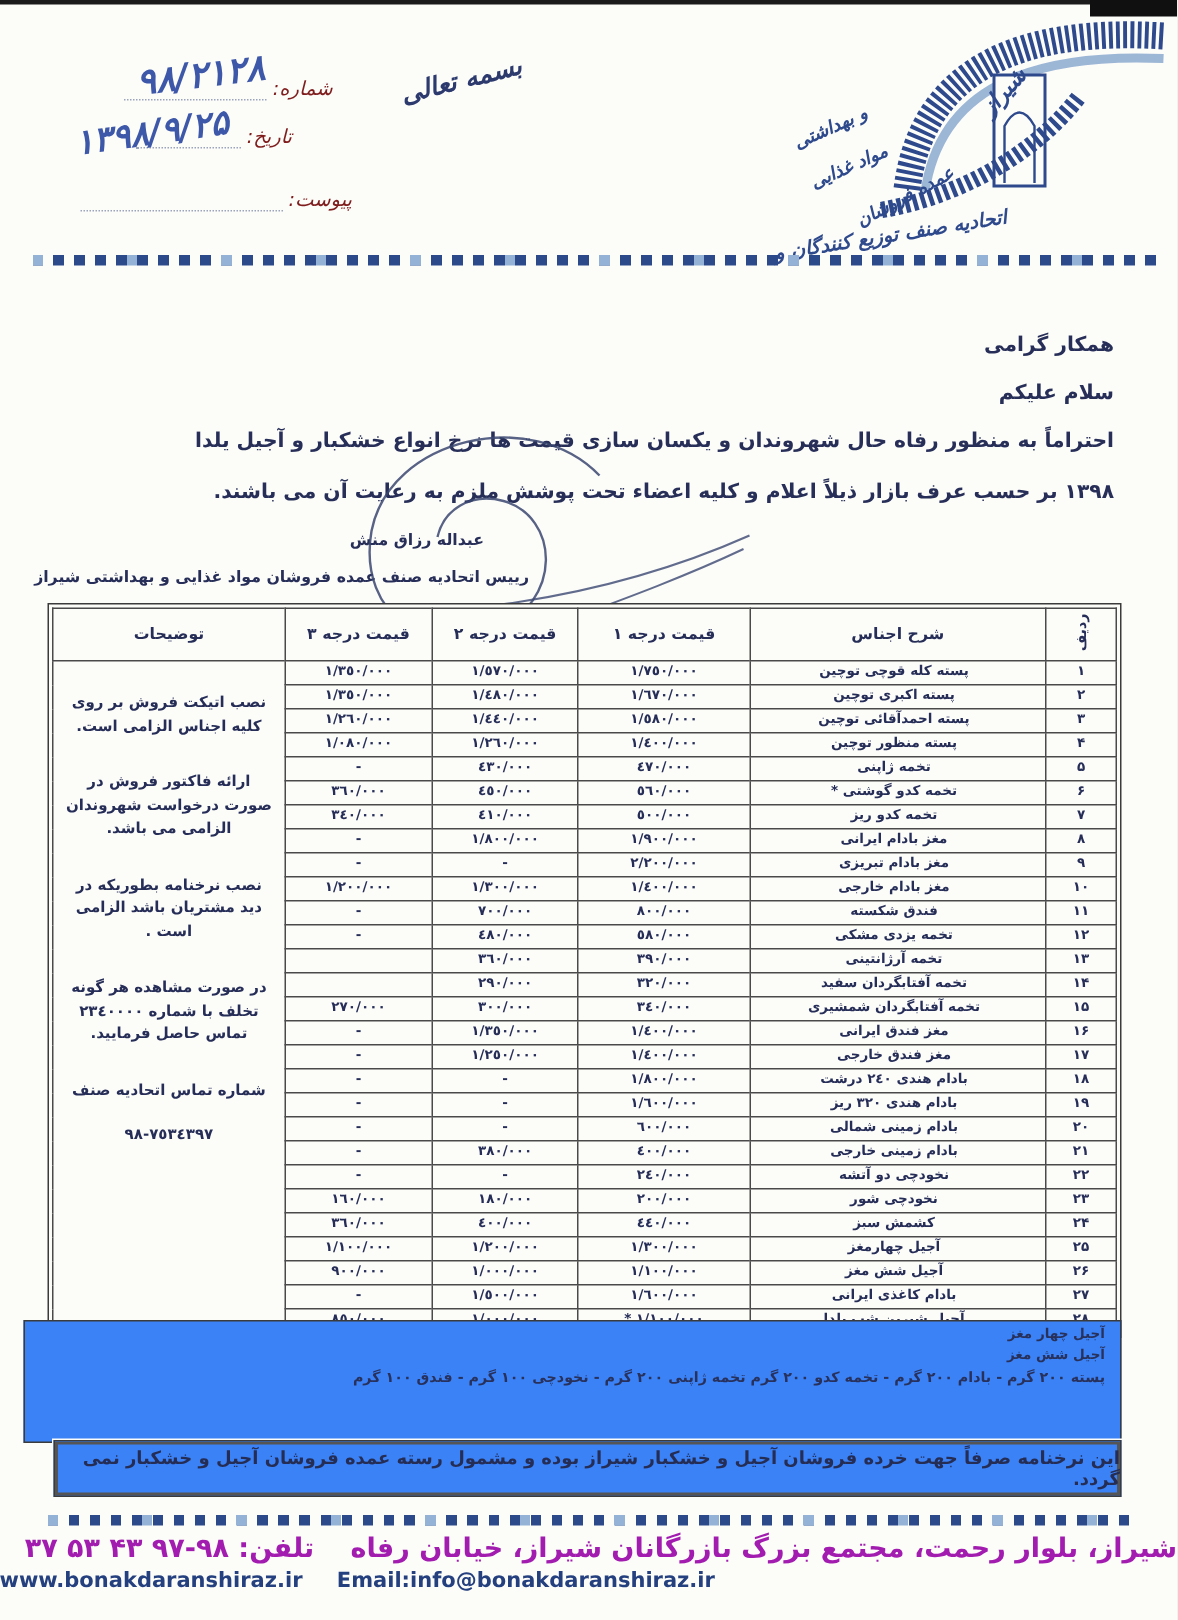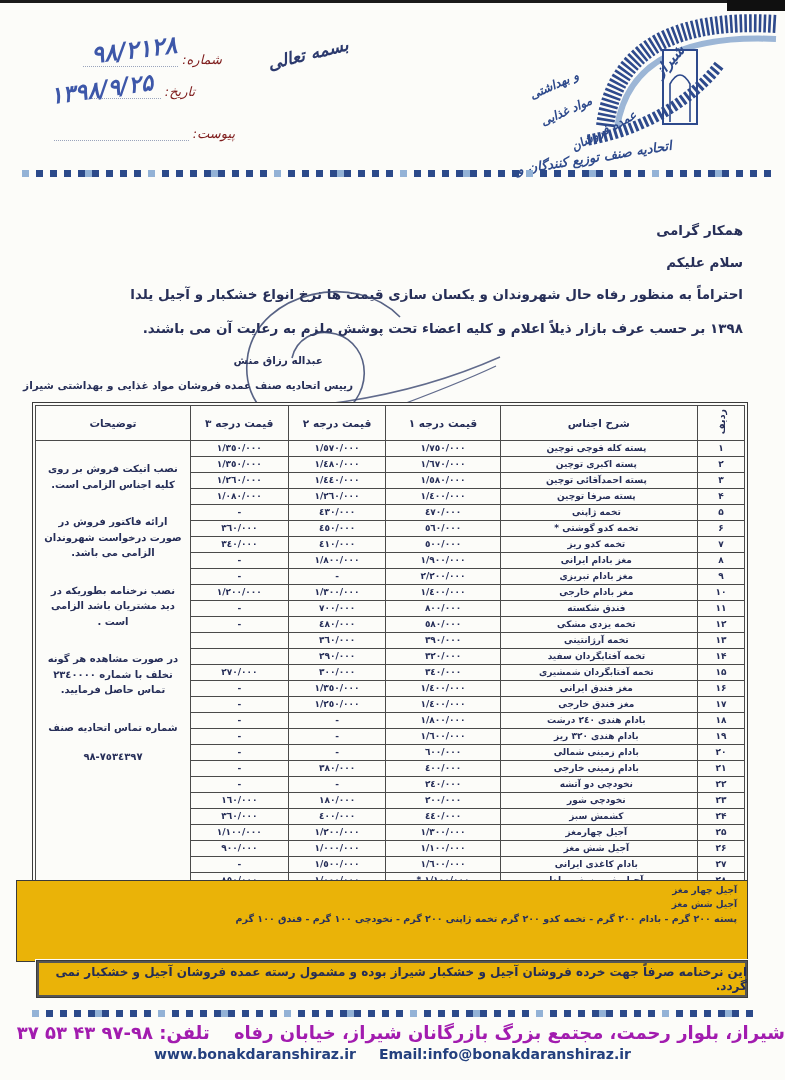--- a/index.html
+++ b/index.html
@@ -38,30 +38,30 @@
   .price td{height:15px;font-size:9px;text-align:center;padding:0 2px;line-height:1;}
   .price td.item{text-align:center;padding-right:7px;}
   .col-no{width:46px;} .col-item{width:194px;} .col-p1{width:112px;}
   .col-p2{width:96px;} .col-p3{width:96px;} .col-notes{width:152px;}
   th.vert span{writing-mode:vertical-rl;transform:rotate(180deg);font-size:9.5px;display:inline-block;}
   td.notes-cell{vertical-align:top;padding:20px 6px 6px 6px;}
   .note{font-size:10px;line-height:1.55;text-align:center;margin-bottom:22px;}
   .note.tight{margin-bottom:14px;}
   .ltr{direction:ltr;unicode-bidi:isolate;}
   
-  .foot-box{position:absolute;right:37px;width:710px;border:1.2px solid #3b3b3b;background:#eab308;}
+  .foot-box{position:absolute;right:37px;width:710px;border:1.2px solid #3b3b3b;background:#3b82f6;}
   .box-mixes{top:880px;height:74px;padding:3px 10px;}
   .mix-title{font-size:9px;font-weight:bold;line-height:1.5;}
   .mix-detail{font-size:9.5px;font-weight:bold;line-height:1.6;}
   .box-disclaimer{top:960px;height:36px;display:flex;align-items:center;justify-content:center;
                   border-width:1.6px;box-shadow:0 0 0 1px #fcfcf9,0 0 0 2px #555 inset;}
   .box-disclaimer div{font-size:12px;font-weight:bold;color:#252d55;}
   
   .addr{position:absolute;top:1022px;width:100%;text-align:center;font-size:18px;font-weight:bold;color:#a21caf;white-space:nowrap;}
-  .email-line{position:absolute;top:1046px;width:100%;text-align:center;font-size:14px;font-weight:bold;color:#24407e;}
+  .email-line{position:absolute;top:1046px;width:100%;text-align:left;font-size:14px;font-weight:bold;color:#24407e;}
   .sep{display:inline-block;width:18px;}
 </style>
 </head>
 <body>
 
 <div class="page">
 
   <div class="top-edge"></div>
   <div class="top-corner"></div>
 
@@ -160,21 +160,21 @@
           </tr>
           <tr>
             <td>۳</td>
             <td class="item">پسته احمدآقائی توچین</td>
             <td>١/٥٨٠/٠٠٠</td>
             <td>١/٤٤٠/٠٠٠</td>
             <td>١/٢٦٠/٠٠٠</td>
           </tr>
           <tr>
             <td>۴</td>
-            <td class="item">پسته صرفا توچین</td>
+            <td class="item">پسته منظور توچین</td>
             <td>١/٤٠٠/٠٠٠</td>
             <td>١/٢٦٠/٠٠٠</td>
             <td>١/٠٨٠/٠٠٠</td>
           </tr>
           <tr>
             <td>۵</td>
             <td class="item">تخمه ژاپنی</td>
             <td>٤٧٠/٠٠٠</td>
             <td>٤٣٠/٠٠٠</td>
             <td>-</td>

